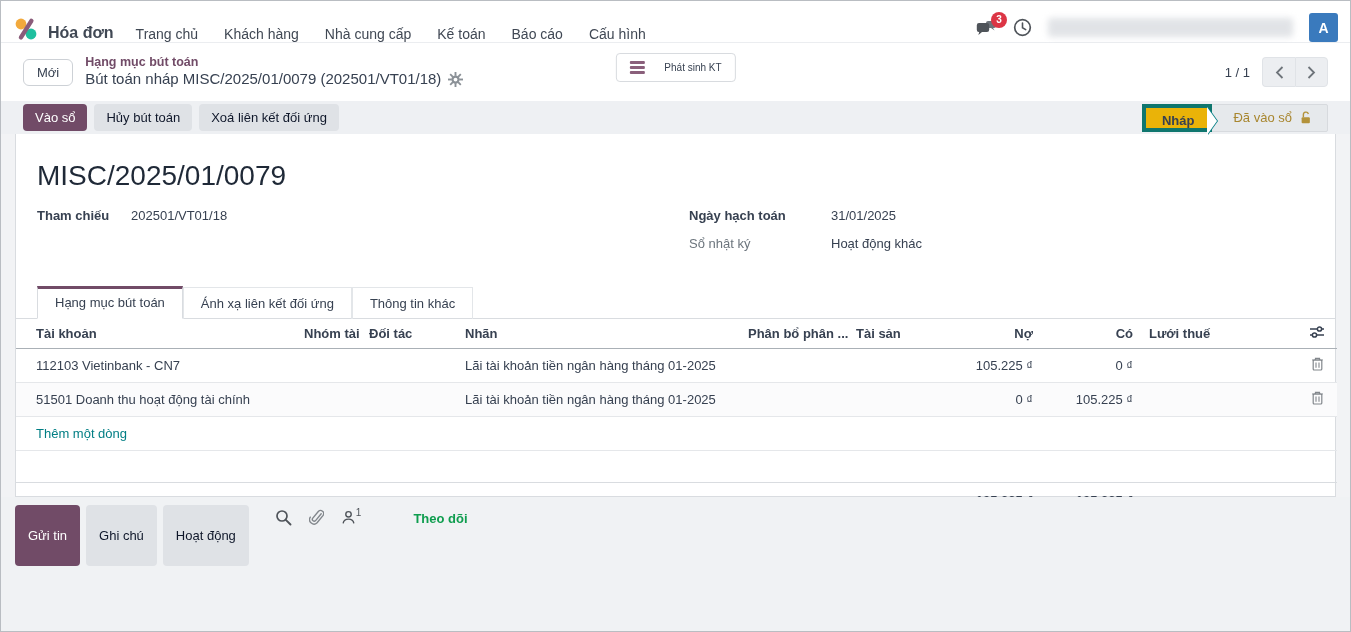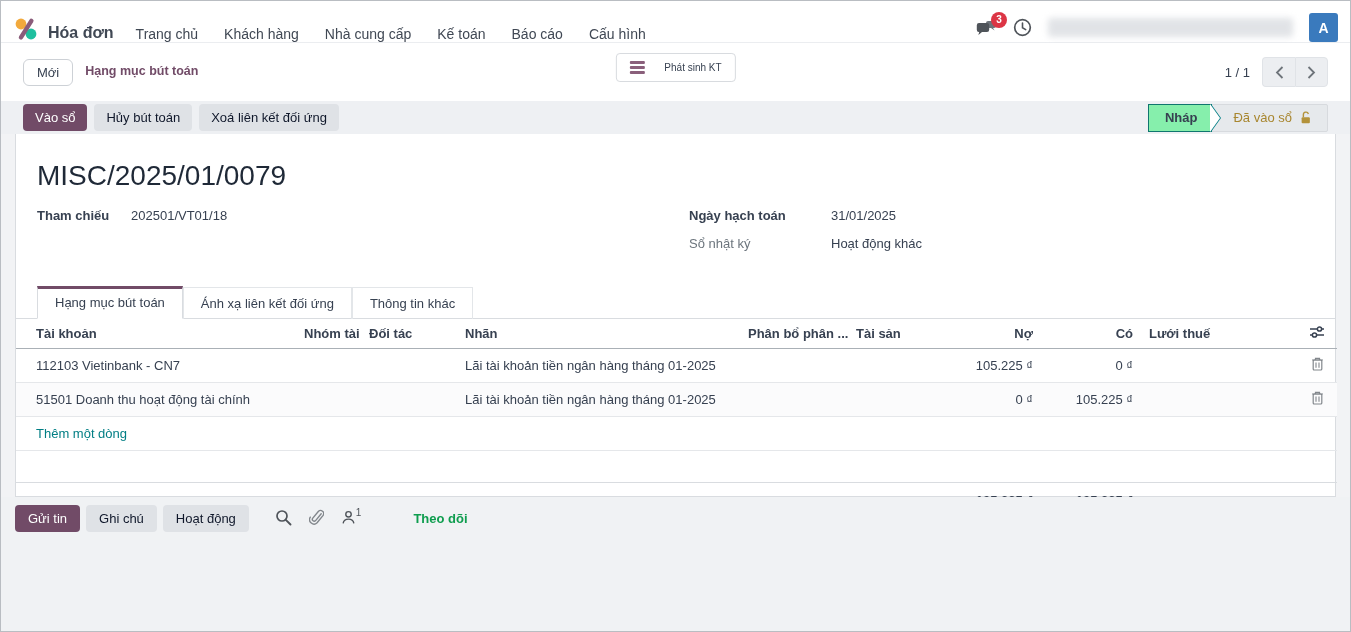--- a/index.html
+++ b/index.html
@@ -32,21 +32,21 @@
   .pager-btn { width: 33px; height: 30px; background: #eceef1; border: 1px solid #e0e3e7; display: flex; align-items: center; justify-content: center; cursor: pointer; }
   .pager-btn.prev { border-radius: 4px 0 0 4px; border-right: none; }
   .pager-btn.next { border-radius: 0 4px 4px 0; }
 
   
   .statusbar { height: 33px; flex: 0 0 33px; background: #eef0f3; display: flex; align-items: center; padding: 0 22px; gap: 7px; }
   .btn { border: none; border-radius: 4px; font-size: 13px; padding: 6px 12px; cursor: pointer; font-family: inherit; }
   .btn-primary { background: #714b67; color: #fff; }
   .btn-secondary { background: #dfe2e6; color: #0f172a; }
   .ribbon { margin-left: auto; display: flex; align-items: stretch; height: 28px; background: #e6e9ec; border: 1px solid #d7dade; border-radius: 2px; }
-  .state-draft { position: relative; background: #86efac; border: 1px solid #0f766e; margin: -1px; z-index: 2; padding: 5px 14px 0 16px; font-size: 13px; font-weight: 700; color: #374151; cursor: pointer; }
+  .state-draft { position: relative; background: #eab308; border: 4px solid #0f766e; margin: -1px; z-index: 2; padding: 5px 14px 0 16px; font-size: 13px; font-weight: 700; color: #374151; cursor: pointer; }
   .state-draft::before { content: ''; position: absolute; left: 100%; top: -1px; width: 0; height: 0; border: 14px solid transparent; border-left: 10px solid #017e84; border-right: none; }
   .state-draft::after { content: ''; position: absolute; left: calc(100% - 1.6px); top: -1px; width: 0; height: 0; border: 14px solid transparent; border-left: 10px solid #fff; border-right: none; }
   .state-posted { display: flex; align-items: center; gap: 7px; padding: 0 14px 0 22px; font-size: 13px; color: #a8862f; cursor: pointer; }
 
   
   .content-bg { flex: 1; background: #f2f3f5; display: flex; flex-direction: column; }
   .sheet { margin: 0 14px; height: 363px; background: #fff; border: 1px solid #d9dce0; border-top: none; }
   .sheet-title { font-size: 28px; font-weight: 500; color: #1f2937; margin: 26px 0 16px 21px; }
   .fields { display: flex; padding: 0 21px; }
   .fields-left { width: 652px; }
@@ -73,21 +73,21 @@
   th.num, td.num { text-align: right; }
   td.icon-cell, th.icon-cell { text-align: center; padding: 6px 4px; }
   tr.line-row:nth-child(2) td { background: #fbfbfc; }
   .add-line td { padding: 9px 8px 9px 20px; }
   .add-line a { color: #017e84; text-decoration: none; cursor: pointer; }
   .totals-spacer { height: 31px; }
   .totals-table td { border-bottom: none; border-top: 1px solid #d9dce0; font-weight: 700; padding: 10px 8px; }
 
   
   .chatter { flex: 1; background: #f0f2f4; display: flex; align-items: flex-start; padding: 8px 14px 0; gap: 6px; }
-  .chatter .btn { padding: 6px 13px; }
+  .chatter .btn { padding: 23px 13px; }
   .chatter-icons { display: flex; align-items: center; gap: 17px; margin-left: 20px; margin-top: 4px; }
   .follower { position: relative; }
   .follower sup { font-size: 10px; color: #4f545a; position: relative; top: -5px; }
   .follow-link { margin-left: 46px; margin-top: 6px; font-size: 13px; font-weight: 700; color: #0e9d4e; cursor: pointer; }
   svg { display: block; }
 </style>
 </head>
 <body>
 
 <div class="page">
@@ -121,20 +121,37 @@
       </span>
       <div class="redacted"></div>
       <div class="avatar">A</div>
     </div>
   </nav>
 
   <div class="controlpanel">
     <button class="btn-new">Mới</button>
     <div class="breadcrumbs">
       <span class="bc-parent">Hạng mục bút toán</span>
+      <span class="bc-current">
+        <span>Bút toán nháp MISC/2025/01/0079 (202501/VT01/18)</span>
+        <svg width="15" height="15" viewBox="0 0 16 16">
+          <g fill="#8a9096">
+            <rect x="7" y="0" width="2" height="4"></rect>
+              <rect x="7" y="12" width="2" height="4"></rect>
+            <rect x="0" y="7" width="4" height="2"></rect>
+              <rect x="12" y="7" width="4" height="2"></rect>
+            <rect x="7" y="0" width="2" height="4" transform="rotate(45 8 8)"></rect>
+              <rect x="7" y="12" width="2" height="4" transform="rotate(45 8 8)"></rect>
+            <rect x="0" y="7" width="4" height="2" transform="rotate(45 8 8)"></rect>
+              <rect x="12" y="7" width="4" height="2" transform="rotate(45 8 8)"></rect>
+            <circle cx="8" cy="8" r="4.4"></circle>
+          </g>
+          <circle cx="8" cy="8" r="2" fill="#fff"></circle>
+        </svg>
+      </span>
     </div>
     <button class="stat-btn">
       <span class="hamburger">
           <span></span>
           <span></span>
           <span></span>
         </span>
       <span>Phát sinh KT</span>
     </button>
     <div class="pager">

